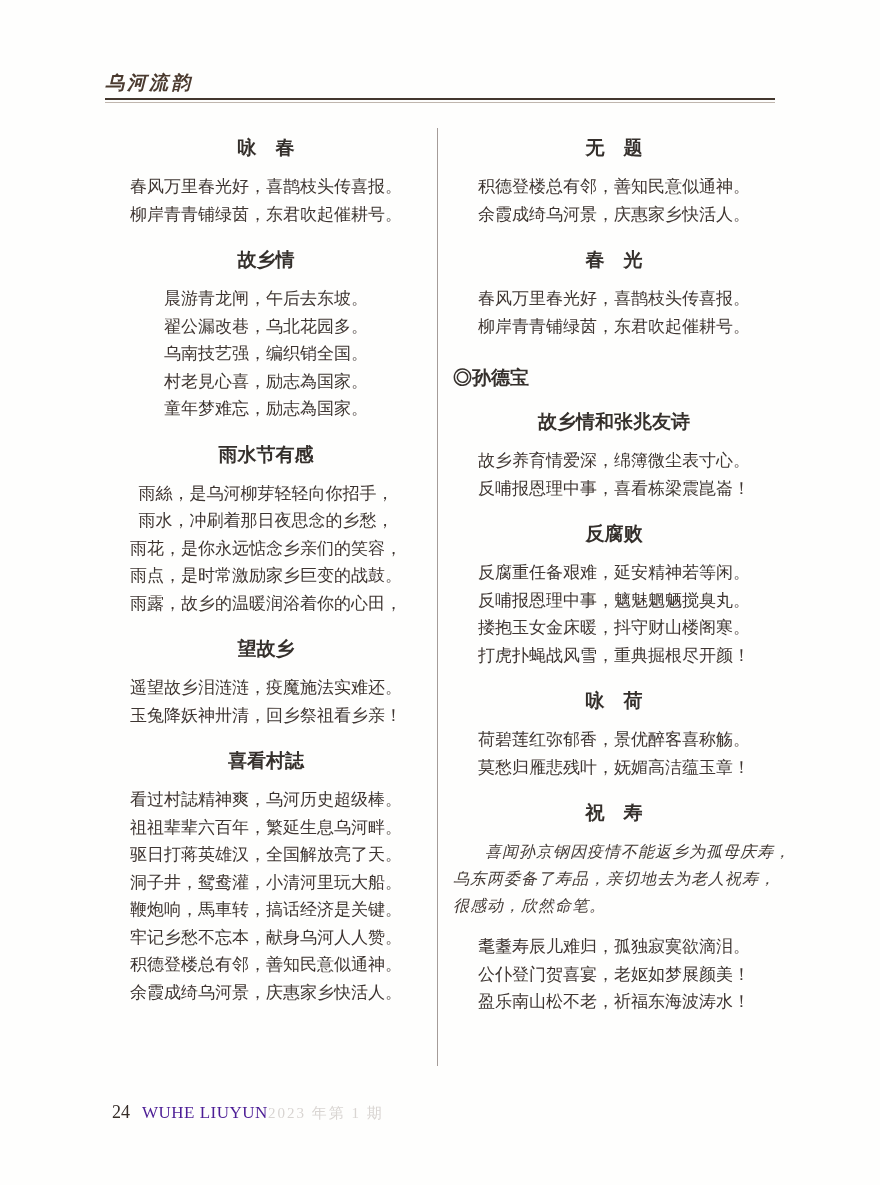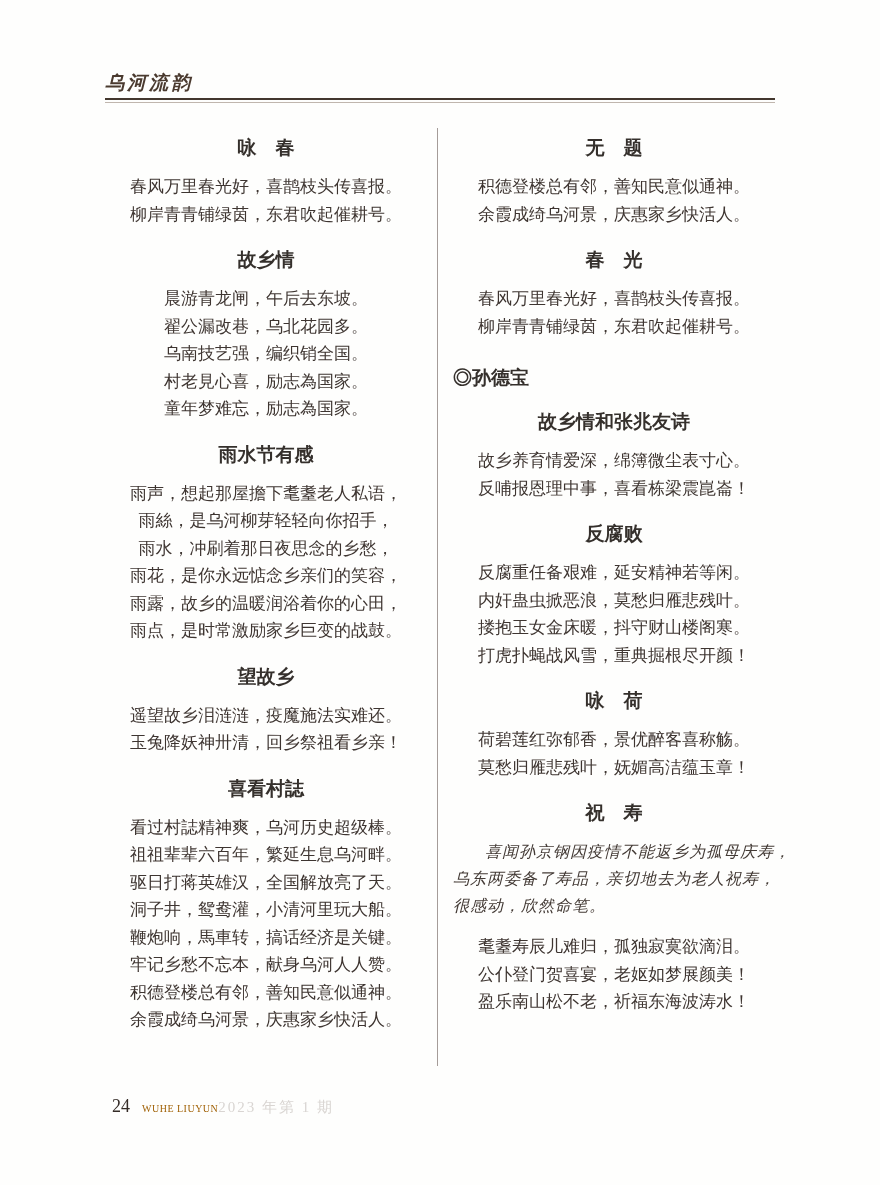--- a/index.html
+++ b/index.html
@@ -53,21 +53,21 @@
   .note-line {
     font-style:italic; font-size:16px; line-height:27px;
     letter-spacing:1px; text-align:left; color:#433a35;
     white-space:nowrap;
   }
   .note-indent { padding-left:2em; }
 
   
   .footer { position:absolute; left:112px; top:1090px; display:flex; align-items:baseline; }
   .page-number { font-size:18px; color:#352c27; font-weight:400; }
-  .journal-name { font-size:10px; letter-spacing:0.5px; color:#a16207; margin-left:12px;margin-top:13px; }
+  .journal-name { font-size:17px; letter-spacing:0.5px; color:#4c1d95; margin-left:12px;margin-top:13px; }
   .issue { font-size:15px; color:#d9d5d2; letter-spacing:2px; }
 </style>
 </head>
 <body>
 
 <div class="page">
 
   <div class="header">
     <div class="journal-title">乌河流韵</div>
     <div class="header-rule"></div>
@@ -89,26 +89,25 @@
         <div class="poem-title">故乡情</div>
         <div class="poem-line">晨游青龙闸，午后去东坡。</div>
         <div class="poem-line">翟公漏改巷，乌北花园多。</div>
         <div class="poem-line">乌南技艺强，编织销全国。</div>
         <div class="poem-line">村老見心喜，励志為国家。</div>
         <div class="poem-line">童年梦难忘，励志為国家。</div>
       </section>
 
       <section class="poem">
         <div class="poem-title">雨水节有感</div>
-        <div class="poem-line">雨声，想起那屋擔下耄耋老人私语，</div>
         <div class="poem-line">雨絲，是乌河柳芽轻轻向你招手，</div>
         <div class="poem-line">雨水，冲刷着那日夜思念的乡愁，</div>
         <div class="poem-line">雨花，是你永远惦念乡亲们的笑容，</div>
+        <div class="poem-line">雨点，是时常激励家乡巨变的战鼓。</div>
         <div class="poem-line">雨露，故乡的温暖润浴着你的心田，</div>
-        <div class="poem-line">雨点，是时常激励家乡巨变的战鼓。</div>
       </section>
 
       <section class="poem">
         <div class="poem-title">望故乡</div>
         <div class="poem-line">遥望故乡泪涟涟，疫魔施法实难还。</div>
         <div class="poem-line">玉兔降妖神卅清，回乡祭祖看乡亲！</div>
       </section>
 
       <section class="poem">
         <div class="poem-title">喜看村誌</div>
@@ -142,21 +141,21 @@
 
       <section class="poem">
         <div class="poem-title">故乡情和张兆友诗</div>
         <div class="poem-line">故乡养育情爱深，绵簿微尘表寸心。</div>
         <div class="poem-line">反哺报恩理中事，喜看栋梁震崑崙！</div>
       </section>
 
       <section class="poem">
         <div class="poem-title">反腐败</div>
         <div class="poem-line">反腐重任备艰难，延安精神若等闲。</div>
-        <div class="poem-line">内奸蛊虫掀恶浪，莫愁归雁悲残叶。</div>
+        <div class="poem-line">反哺报恩理中事，魑魅魍魉搅臭丸。</div>
         <div class="poem-line">搂抱玉女金床暖，抖守财山楼阁寒。</div>
         <div class="poem-line">打虎扑蝇战风雪，重典掘根尽开颜！</div>
       </section>
 
       <section class="poem">
         <div class="poem-title">咏　荷</div>
         <div class="poem-line">荷碧莲红弥郁香，景优醉客喜称觞。</div>
         <div class="poem-line">莫愁归雁悲残叶，妩媚高洁蕴玉章！</div>
       </section>
 

